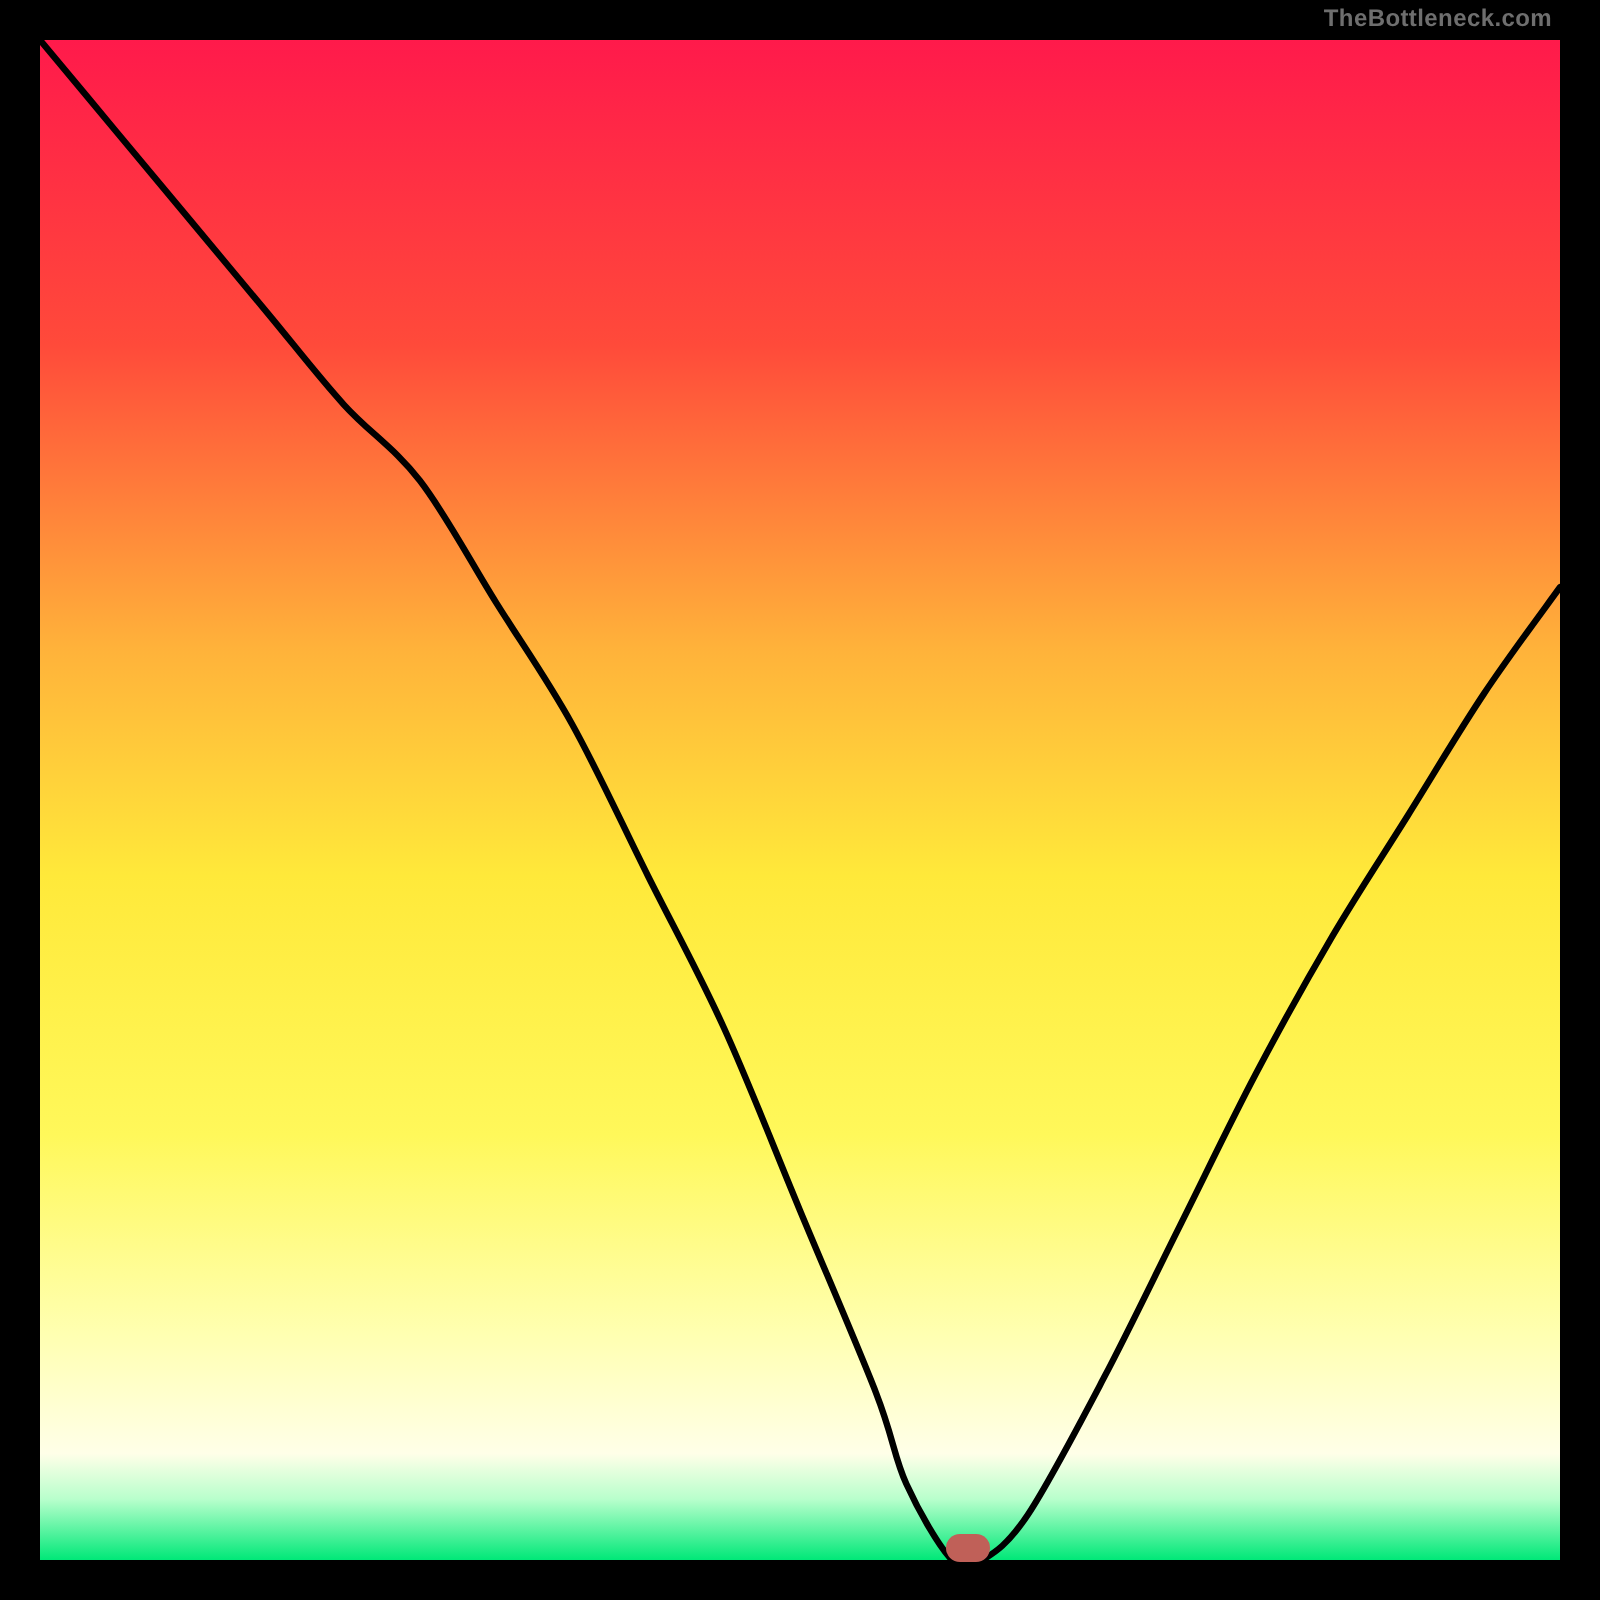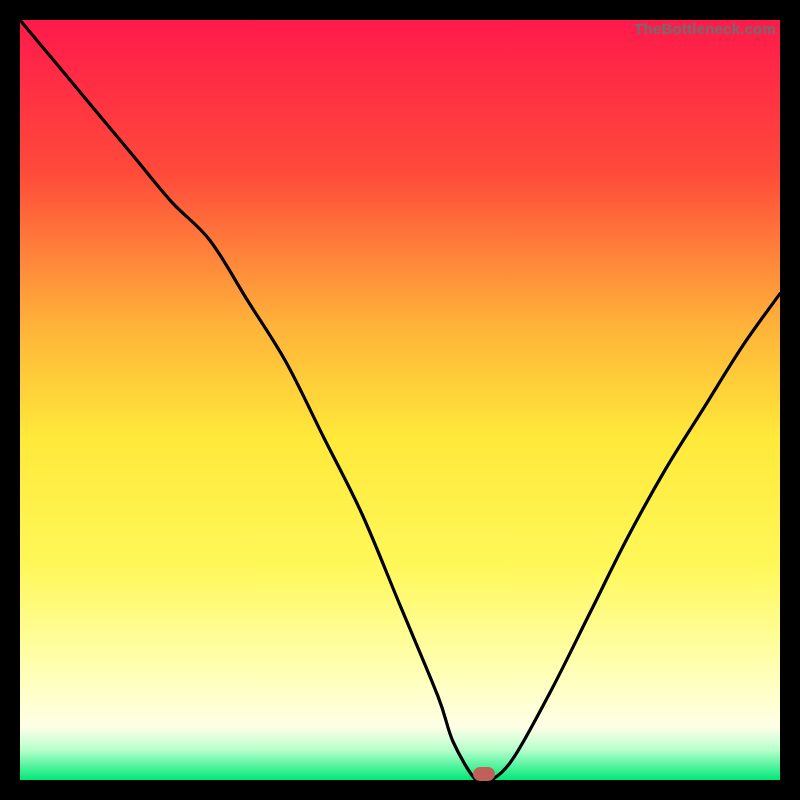--- a/index.html
+++ b/index.html
@@ -27,24 +27,24 @@
   }
   .gradient {
     position: absolute;
     left: 0;
     top: 0;
     width: 760px;
     height: 760px;
   }
   .watermark {
     position: absolute;
-    top: 20px;
+    top: 2px;
     right: 24px;
     font-family: Arial, Helvetica, sans-serif;
-    font-size: 15px;
+    font-size: 12px;
     font-weight: bold;
     color: #6e6e6e;
     letter-spacing: 0.2px;
   }
   svg.curve {
     position: absolute;
     left: 0;
     top: 0;
     width: 760px;
     height: 760px;

